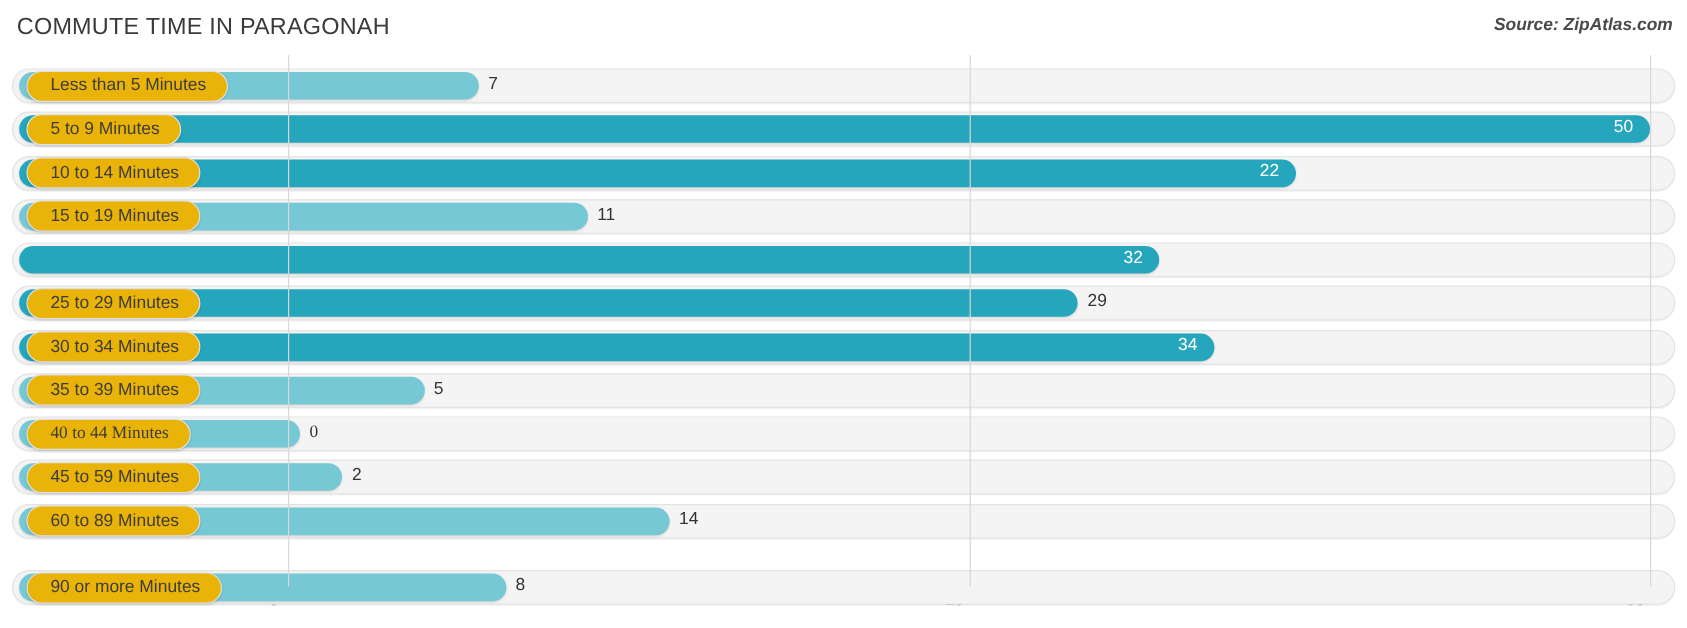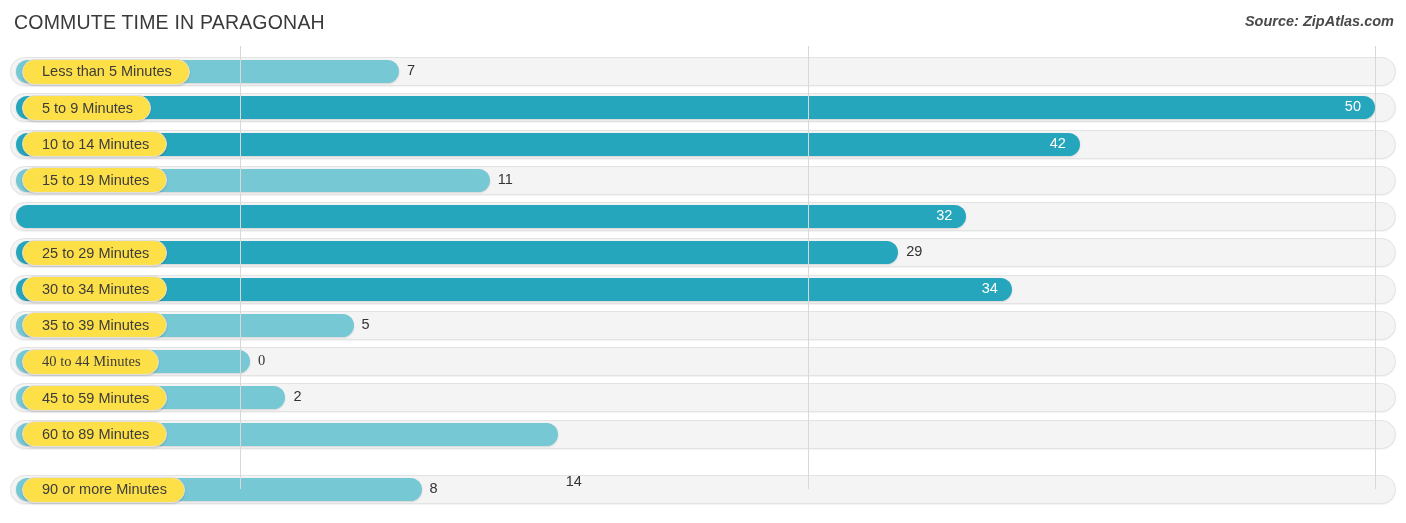--- a/index.html
+++ b/index.html
@@ -112,21 +112,21 @@
     border-radius: 12px;
     box-shadow: 0 1px 2px rgba(0,0,0,0.13);
   }
 
   
   .label-pill {
     position: absolute;
     left: 22px;
     top: 4.5px;
     height: 26px;
-    background: #fde047;
+    background: #eab308;
     border: 1px solid #e0e0e0;
     border-radius: 14px;
     box-sizing: border-box;
     display: flex;
     align-items: center;
     padding: 0 17px 0 19px;
     box-shadow: 0 1px 2px rgba(0,0,0,0.16);
     z-index: 2;
     white-space: nowrap;
   }
@@ -196,21 +196,21 @@
             <span>5 to 9 Minutes</span>
           </div>
           <div class="value inside" style="left: 1335px; width: 26px; text-align: right;">50</div>
         </div>
         <div class="row" style="top: 80.5px;">
           <div class="track"></div>
           <div class="bar" style="width: 1063.9px; background: rgb(38, 166, 188);"></div>
           <div class="label-pill">
             <span>10 to 14 Minutes</span>
           </div>
-          <div class="value inside" style="left: 1039.9px; width: 26px; text-align: right;">42</div>
+          <div class="value inside" style="left: 1039.9px; width: 26px; text-align: right;">22</div>
         </div>
         <div class="row" style="top: 116.75px;">
           <div class="track"></div>
           <div class="bar" style="width: 473.7px; background: rgb(118, 200, 212);"></div>
           <div class="label-pill">
             <span>15 to 19 Minutes</span>
           </div>
           <div class="value outside" style="left: 497.7px;">11</div>
         </div>
         <div class="row" style="top: 153px;">
@@ -257,21 +257,21 @@
             <span>45 to 59 Minutes</span>
           </div>
           <div class="value outside" style="left: 293.4px;">2</div>
         </div>
         <div class="row" style="top: 370.5px;">
           <div class="track"></div>
           <div class="bar" style="width: 541.8px; background: rgb(118, 200, 212);"></div>
           <div class="label-pill">
             <span>60 to 89 Minutes</span>
           </div>
-          <div class="value outside" style="left: 565.8px; margin-top: 48px;">14</div>
+          <div class="value outside" style="left: 565.8px;">14</div>
         </div>
         <div class="row" style="top: 426px;">
           <div class="track"></div>
           <div class="bar" style="width: 405.6px; background: rgb(118, 200, 212);"></div>
           <div class="label-pill">
             <span>90 or more Minutes</span>
           </div>
           <div class="value outside" style="left: 429.6px;">8</div>
         </div>
       </div>

